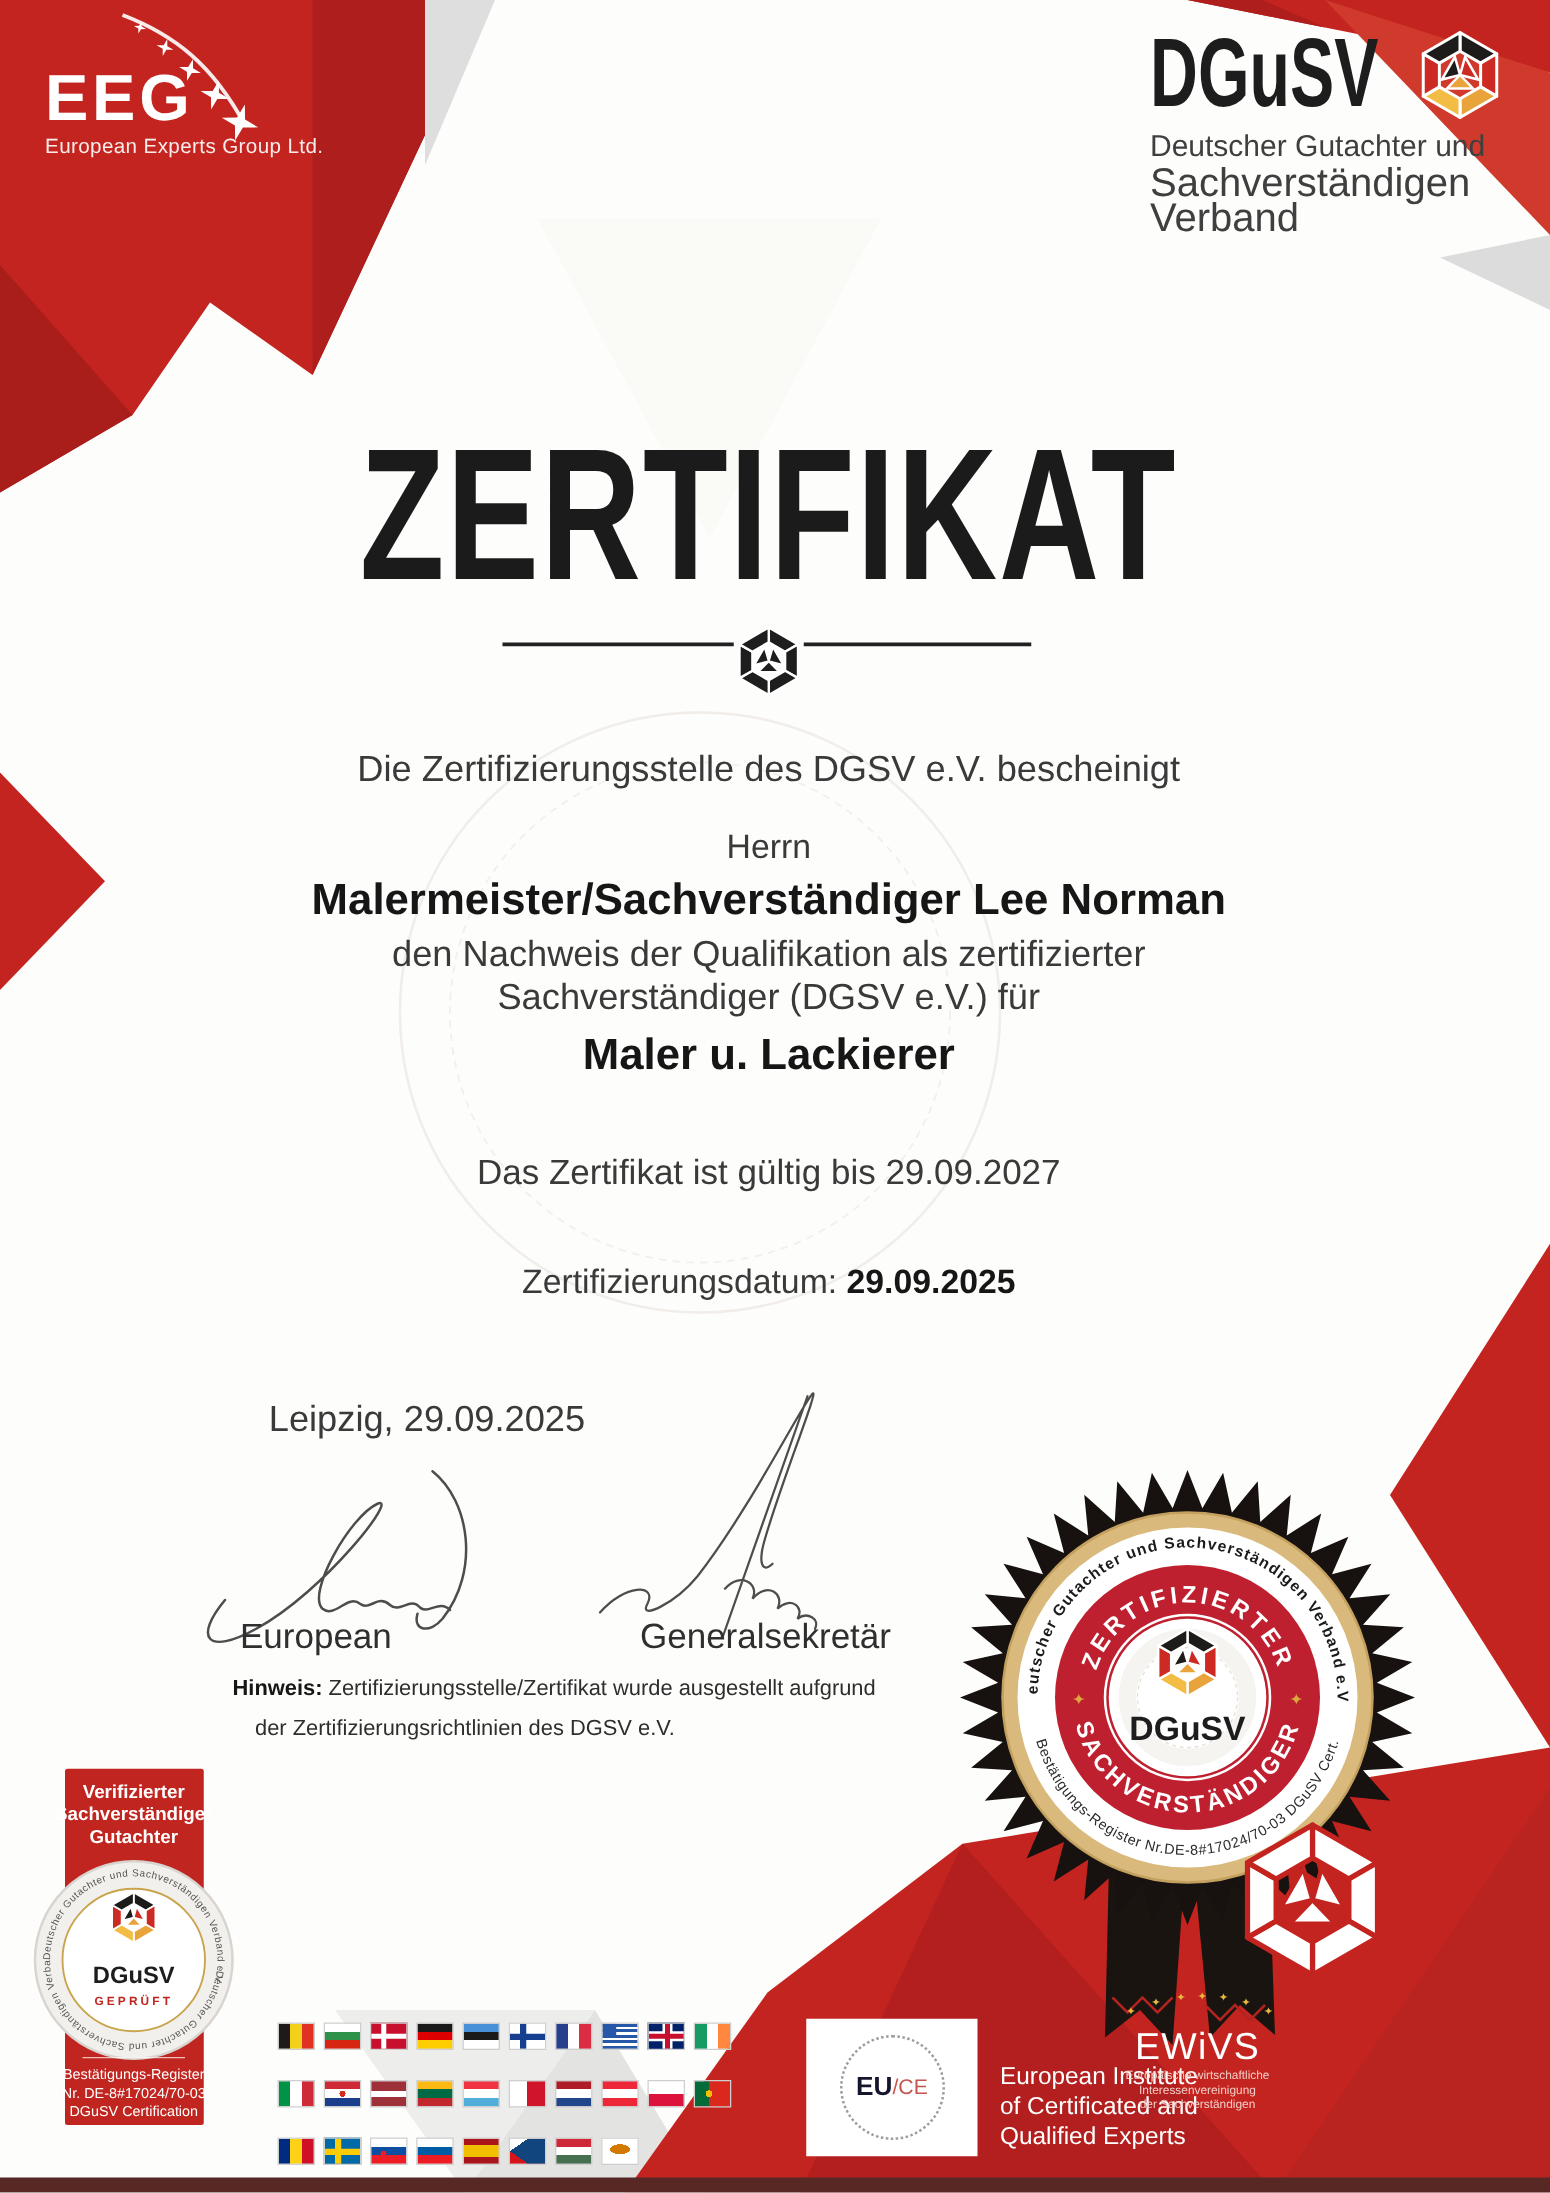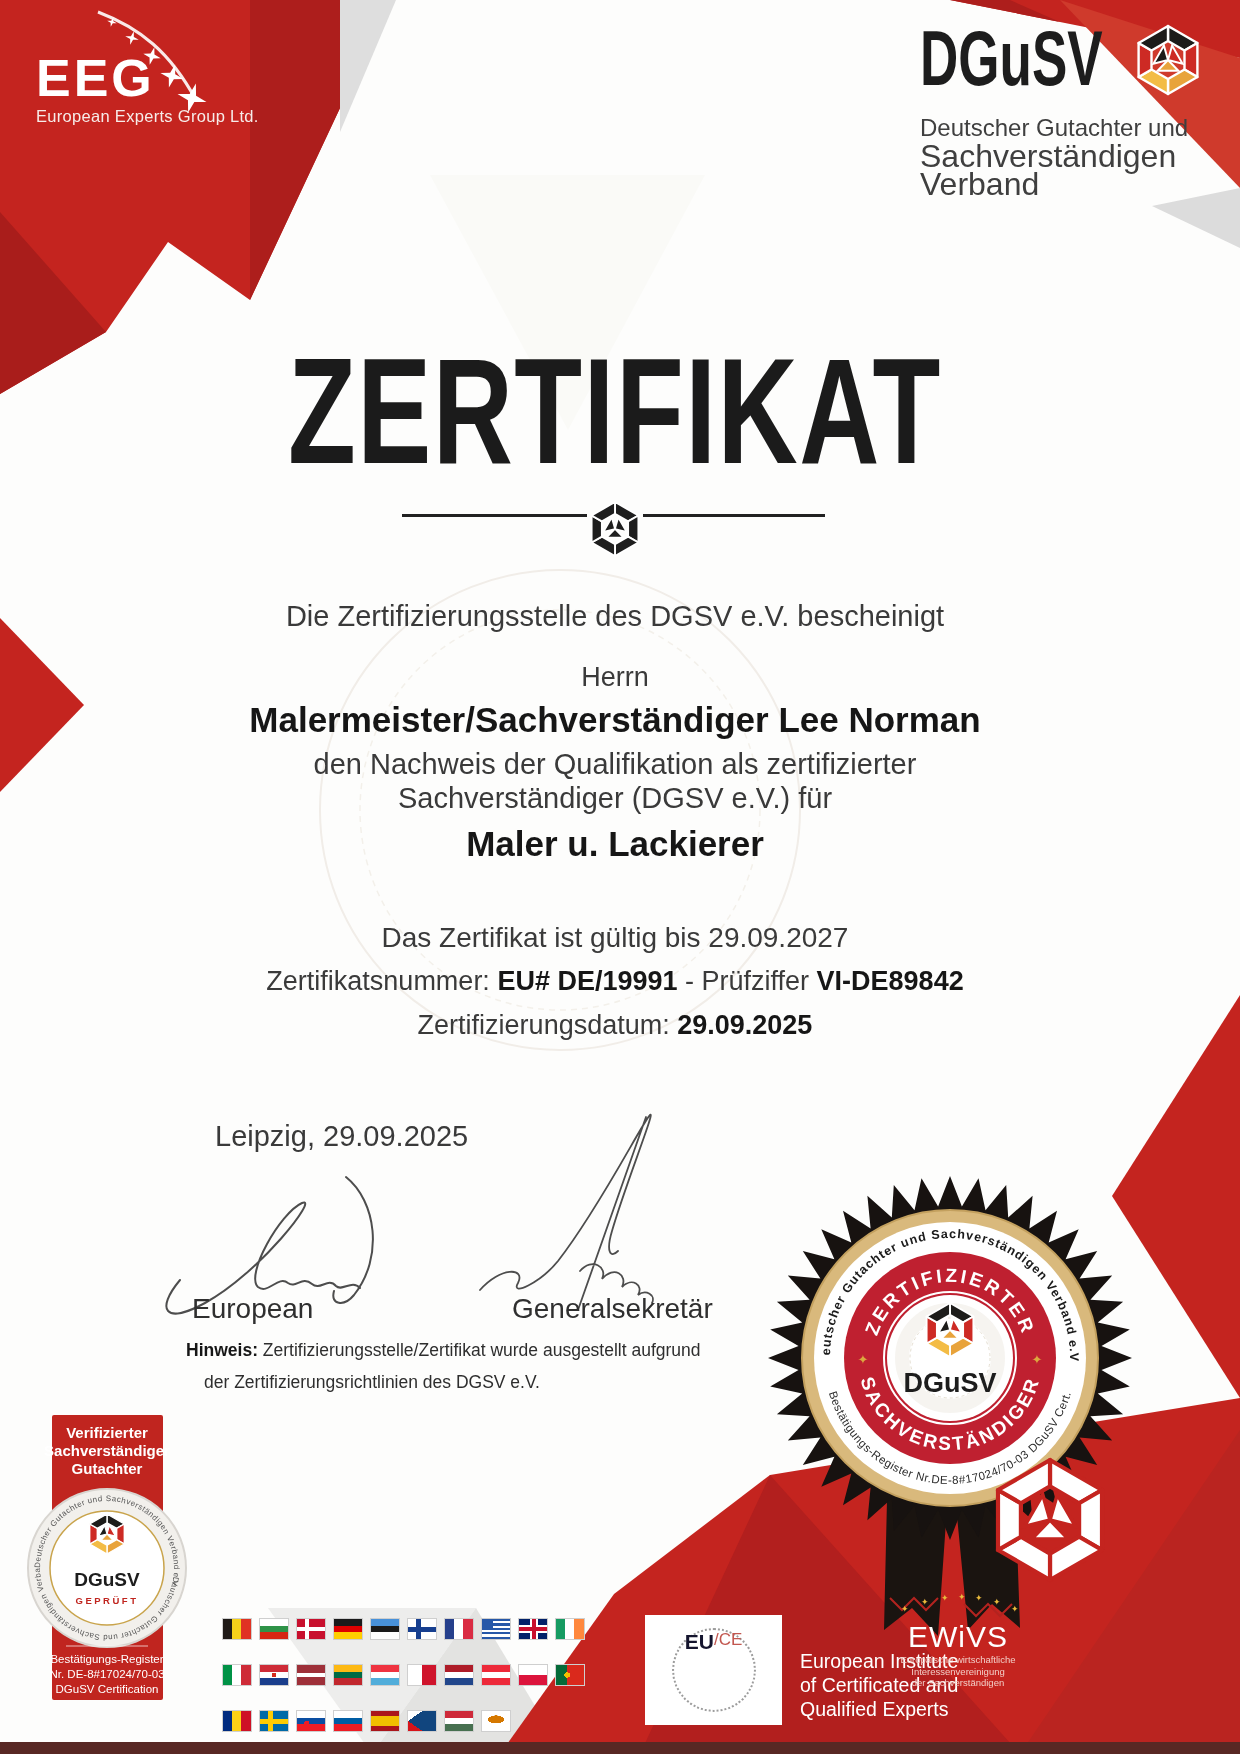--- a/index.html
+++ b/index.html
@@ -11,21 +11,21 @@
   #title{font-size:150px;font-weight:bold;color:#1b1b1b;letter-spacing:2px;line-height:1;}
   #title span{display:inline-block;transform:scaleX(.74);transform-origin:center;}
   .divline{position:absolute;height:3px;background:#212121;}
   .sig-label{position:absolute;font-size:28px;color:#2f2f2f;}
   .note{position:absolute;font-size:17.5px;color:#2e2e2e;text-align:center;}
   .flag-row{display:flex;gap:7px;margin-bottom:24px;}
   .flag{width:30px;height:22px;border:1px solid #cfcfcf;box-sizing:border-box;background-size:cover;}
   #euce-box{position:absolute;left:645px;top:1615px;width:137px;height:110px;background:#fff;
             display:flex;align-items:center;justify-content:center;}
   #euce-ring{width:80px;height:80px;border:2px dotted #9c9c9c;border-radius:50%;
-             display:flex;align-items:flex-start;justify-content:center;}
+             display:flex;align-items:center;justify-content:center;}
   #euce-ring .eu{font-size:21px;font-weight:bold;color:#15152e;}
   #euce-ring .ce{font-size:17px;color:#c2574f;}
   .inst-line{position:absolute;left:800px;font-size:19.5px;color:#ffffff;}
   #ewivs{position:absolute;left:878px;top:1592px;width:160px;text-align:center;color:#fff;}
   #ewivs .name{font-size:30px;letter-spacing:1px;line-height:34px;}
   #ewivs .sub{font-size:9.5px;line-height:11.5px;color:#f2cdc6;}
   svg text{font-family:"Liberation Sans","DejaVu Sans",sans-serif;}
 </style>
 </head>
 <body>
@@ -73,21 +73,21 @@
     <polygon points="50,0 340,0 340,58 160,22" fill="#c4241f"></polygon>
     <polygon points="50,0 160,22 110,0" fill="#ad1e1c"></polygon>
     <polygon points="160,0 340,58 340,188" fill="#cf3a2c"></polygon>
     <polygon points="340,188 340,248 252,206" fill="#dcdcdc"></polygon>
   </svg>
 
   <div class="abs" style="left:920px;top:18px;width:300px">
     <div style="font-size:78px;font-weight:bold;color:#1d1d1d;line-height:80px;">
       <span style="display:inline-block;transform:scaleX(.68);transform-origin:left;">DGuSV</span>
     </div>
-    <div style="font-size:24px;color:#3f3f3f;line-height:28px;margin-top:16px;">Deutscher Gutachter und</div>
+    <div style="font-size:24px;color:#3f3f3f;line-height:28px;margin-top:6px;">Deutscher Gutachter und</div>
     <div style="font-size:32px;color:#3f3f3f;line-height:28px;">Sachverständigen Verband</div>
   </div>
   <svg class="abs" style="left:1132px;top:24px" width="72" height="72">
     <g transform="translate(36,36)">
         <path d="M0.0,-34.0L29.4,-17.0L16.5,-9.5L0.0,-19.0Z" fill="#1d1c1a" stroke="#ffffff" stroke-width="2.4" stroke-linejoin="round"></path>
         <path d="M29.4,-17.0L29.4,17.0L16.5,9.5L16.5,-9.5Z" fill="#cd2a24" stroke="#ffffff" stroke-width="2.4" stroke-linejoin="round"></path>
         <path d="M29.4,17.0L0.0,34.0L0.0,19.0L16.5,9.5Z" fill="#e8a33b" stroke="#ffffff" stroke-width="2.4" stroke-linejoin="round"></path>
         <path d="M0.0,34.0L-29.4,17.0L-16.5,9.5L0.0,19.0Z" fill="#f3bc45" stroke="#ffffff" stroke-width="2.4" stroke-linejoin="round"></path>
         <path d="M-29.4,17.0L-29.4,-17.0L-16.5,-9.5L-16.5,9.5Z" fill="#cd2a24" stroke="#ffffff" stroke-width="2.4" stroke-linejoin="round"></path>
         <path d="M-29.4,-17.0L-0.0,-34.0L-0.0,-19.0L-16.5,-9.5Z" fill="#1d1c1a" stroke="#ffffff" stroke-width="2.4" stroke-linejoin="round"></path>
@@ -116,26 +116,20 @@
       </g>
   </svg>
 
   <div class="center-line" style="top:600px;font-size:29px">Die Zertifizierungsstelle des DGSV e.V. bescheinigt</div>
   <div class="center-line" style="top:662px;font-size:27px">Herrn</div>
   <div class="center-line b" style="top:700px;font-size:35px">Malermeister/Sachverständiger Lee Norman</div>
   <div class="center-line" style="top:748px;font-size:29px">den Nachweis der Qualifikation als zertifizierter</div>
   <div class="center-line" style="top:782px;font-size:29px">Sachverständiger (DGSV e.V.) für</div>
   <div class="center-line b" style="top:824px;font-size:35px">Maler u. Lackierer</div>
   <div class="center-line" style="top:922px;font-size:28px">Das Zertifikat ist gültig bis 29.09.2027</div>
-  <div class="center-line" style="top:966px;font-size:27px">
-    <span>Zertifikatsnummer:</span>
-    <span class="b">EU# DE/19991</span>
-    <span>- Prüfziffer</span>
-    <span class="b">VI-DE89842</span>
-  </div>
   <div class="center-line" style="top:1010px;font-size:27px">
     <span>Zertifizierungsdatum:</span>
     <span class="b">29.09.2025</span>
   </div>
   <div class="abs" style="left:215px;top:1120px;font-size:29px;color:#3a3a3a">Leipzig, 29.09.2025</div>
 
   <svg class="abs" style="left:150px;top:1125px" width="270" height="200">
     <path d="M30,155 C5,185 15,200 55,178 C110,148 170,70 152,78 C130,88 95,150 108,162 C118,170 128,150 138,158 C146,164 152,150 162,159 C170,166 178,152 186,161 C192,167 202,154 210,163 M196,52 C226,76 234,132 204,170 C194,182 180,180 184,166" stroke="#4d4d4d" stroke-width="2" fill="none" stroke-linecap="round"></path>
   </svg>
   <svg class="abs" style="left:460px;top:1095px" width="260" height="225">

